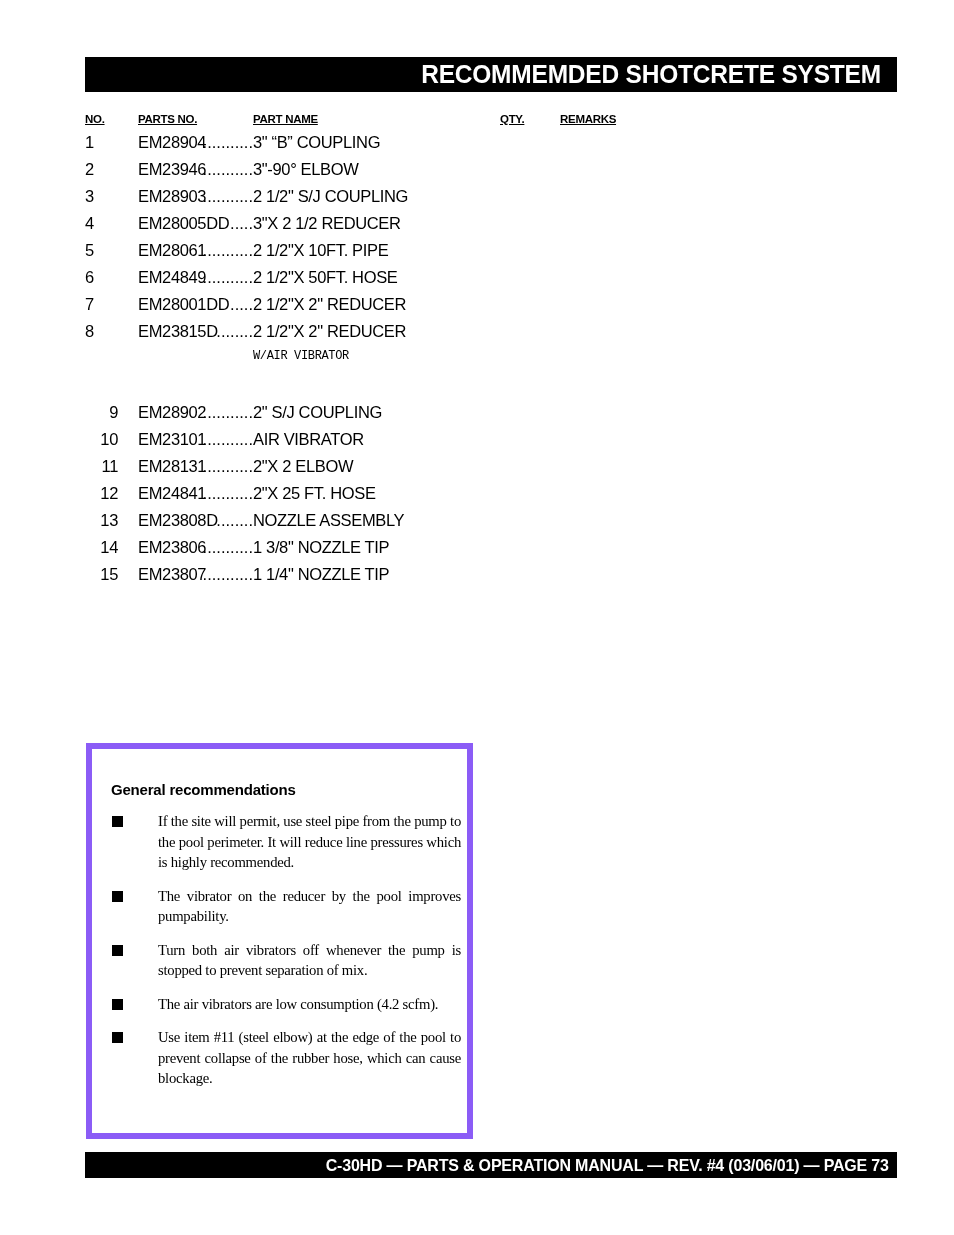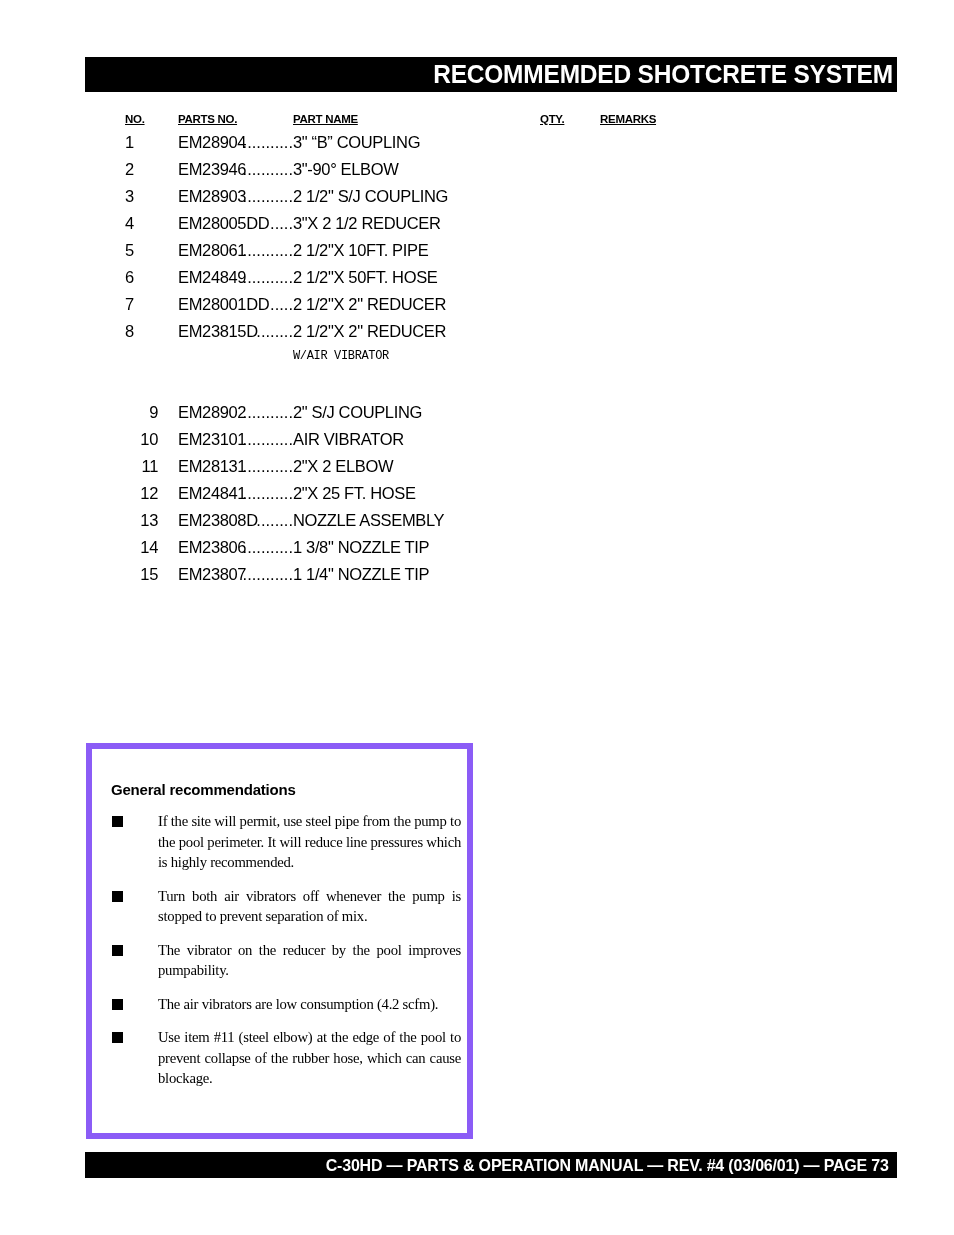--- a/index.html
+++ b/index.html
@@ -22,40 +22,39 @@
     position: absolute;
     left: 85px;
     top: 57px;
     width: 812px;
     height: 35px;
     background: #000000;
     display: flex;
     align-items: center;
     justify-content: flex-end;
     box-sizing: border-box;
-    padding-right: 4px;
+    padding-right: 16px;
   }
   .header-title {
     color: #ffffff;
     font-size: 25.5px;
     font-weight: bold;
     letter-spacing: -0.2px;
     transform: scaleX(0.96);
     transform-origin: right center;
     white-space: nowrap;
     line-height: 1;
   }
 
   
   .parts-table {
     position: absolute;
     left: 85px;
     top: 113px;
     width: 812px;
-    margin-left: 40px;
   }
   .col-headers {
     position: relative;
     height: 17px;
   }
   .col-head {
     position: absolute;
     top: 0;
     font-size: 11.5px;
     font-weight: bold;
@@ -303,22 +302,22 @@
         <div class="cell-leader">...........</div>
         <div class="cell-partname">1 1/4" NOZZLE TIP</div>
       </div>
     </div>
 </div>
 
 <div class="rec-box">
   <div class="rec-title">General  recommendations</div>
   <div class="rec-list" id="rec-list">
       <div class="rec-item"><span class="rec-bullet"></span><span>If the site will permit, use steel pipe from the pump to the pool perimeter. It will reduce line pressures which is highly recommended.</span></div>
+      <div class="rec-item"><span class="rec-bullet"></span><span>The vibrator on the reducer by the pool improves pumpability.</span></div>
       <div class="rec-item"><span class="rec-bullet"></span><span>Turn both air vibrators off whenever the pump is stopped to prevent separation of mix.</span></div>
-      <div class="rec-item"><span class="rec-bullet"></span><span>The vibrator on the reducer by the pool improves pumpability.</span></div>
       <div class="rec-item"><span class="rec-bullet"></span><span>The air vibrators are low consumption (4.2 scfm).</span></div>
       <div class="rec-item"><span class="rec-bullet"></span><span>Use item #11 (steel elbow) at the edge of the pool to prevent collapse of the rubber hose, which can cause blockage.</span></div>
     </div>
 </div>
 
 <div class="footer-bar">
   <div class="footer-text">C-30HD — PARTS &amp; OPERATION MANUAL — REV. #4 (03/06/01) — PAGE 73</div>
 </div>
 
 </body></html>

